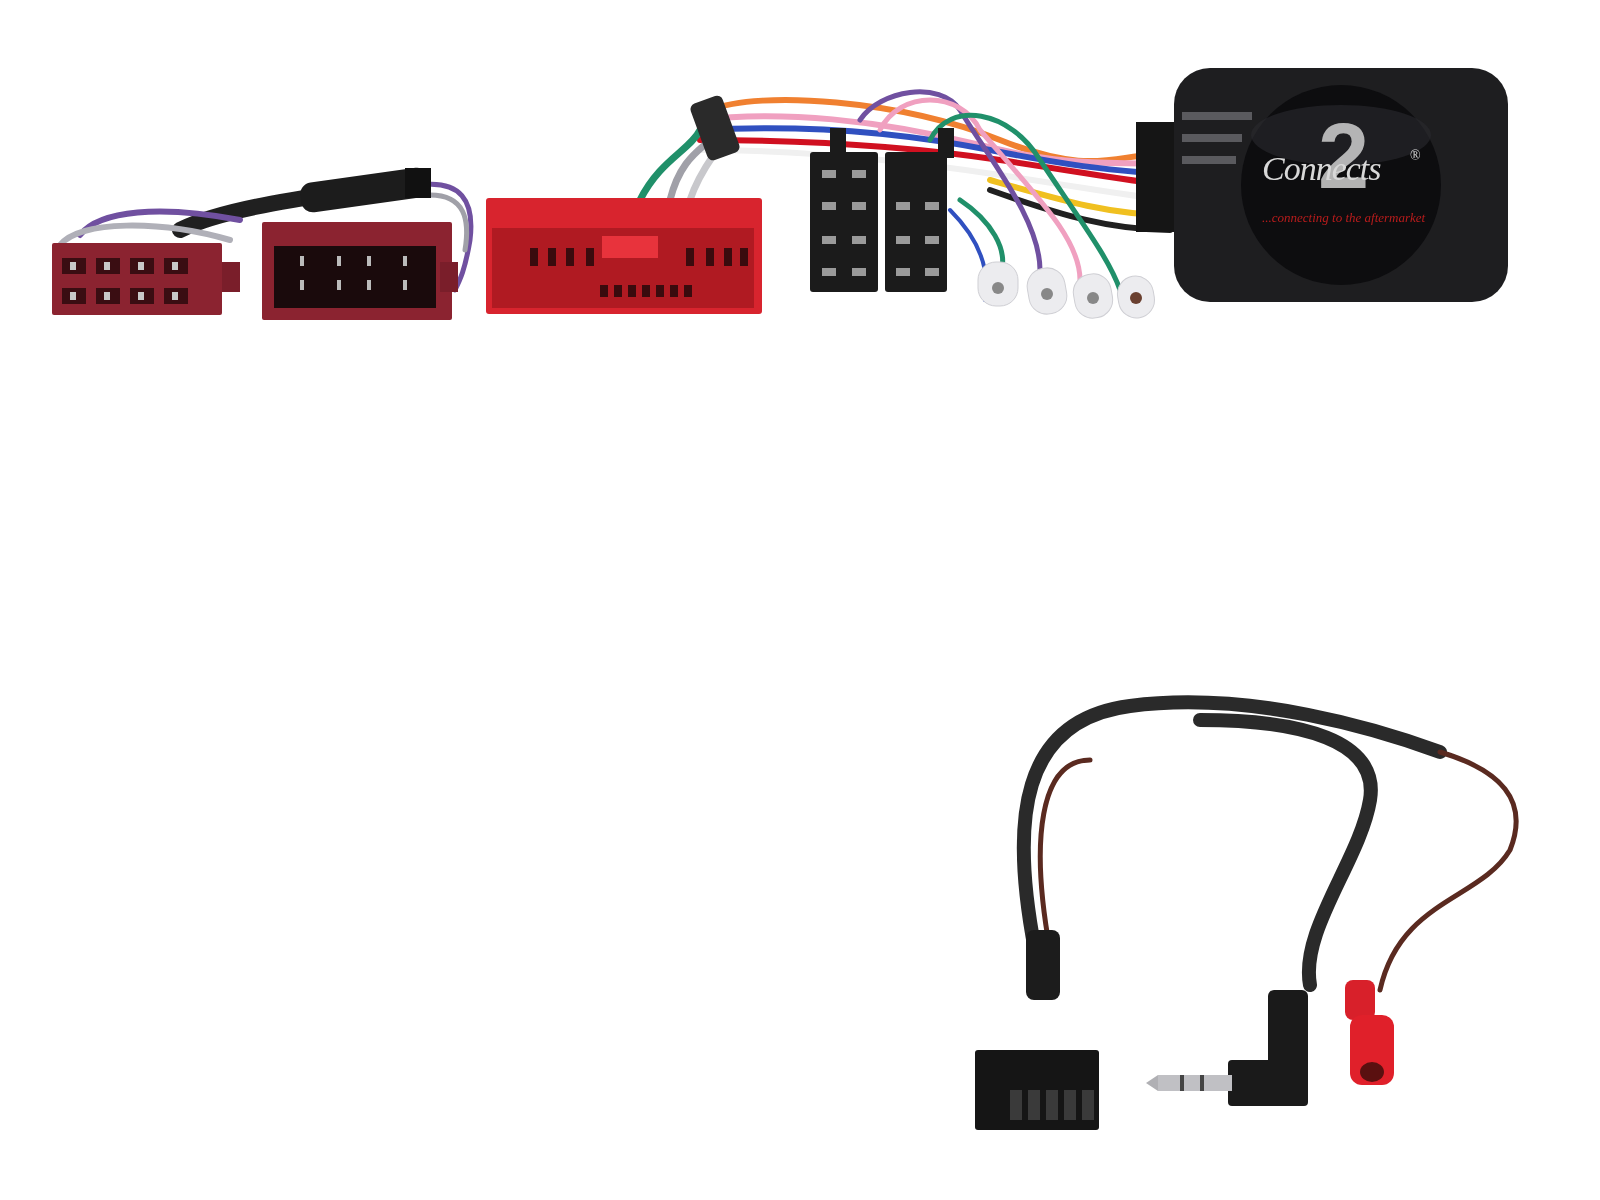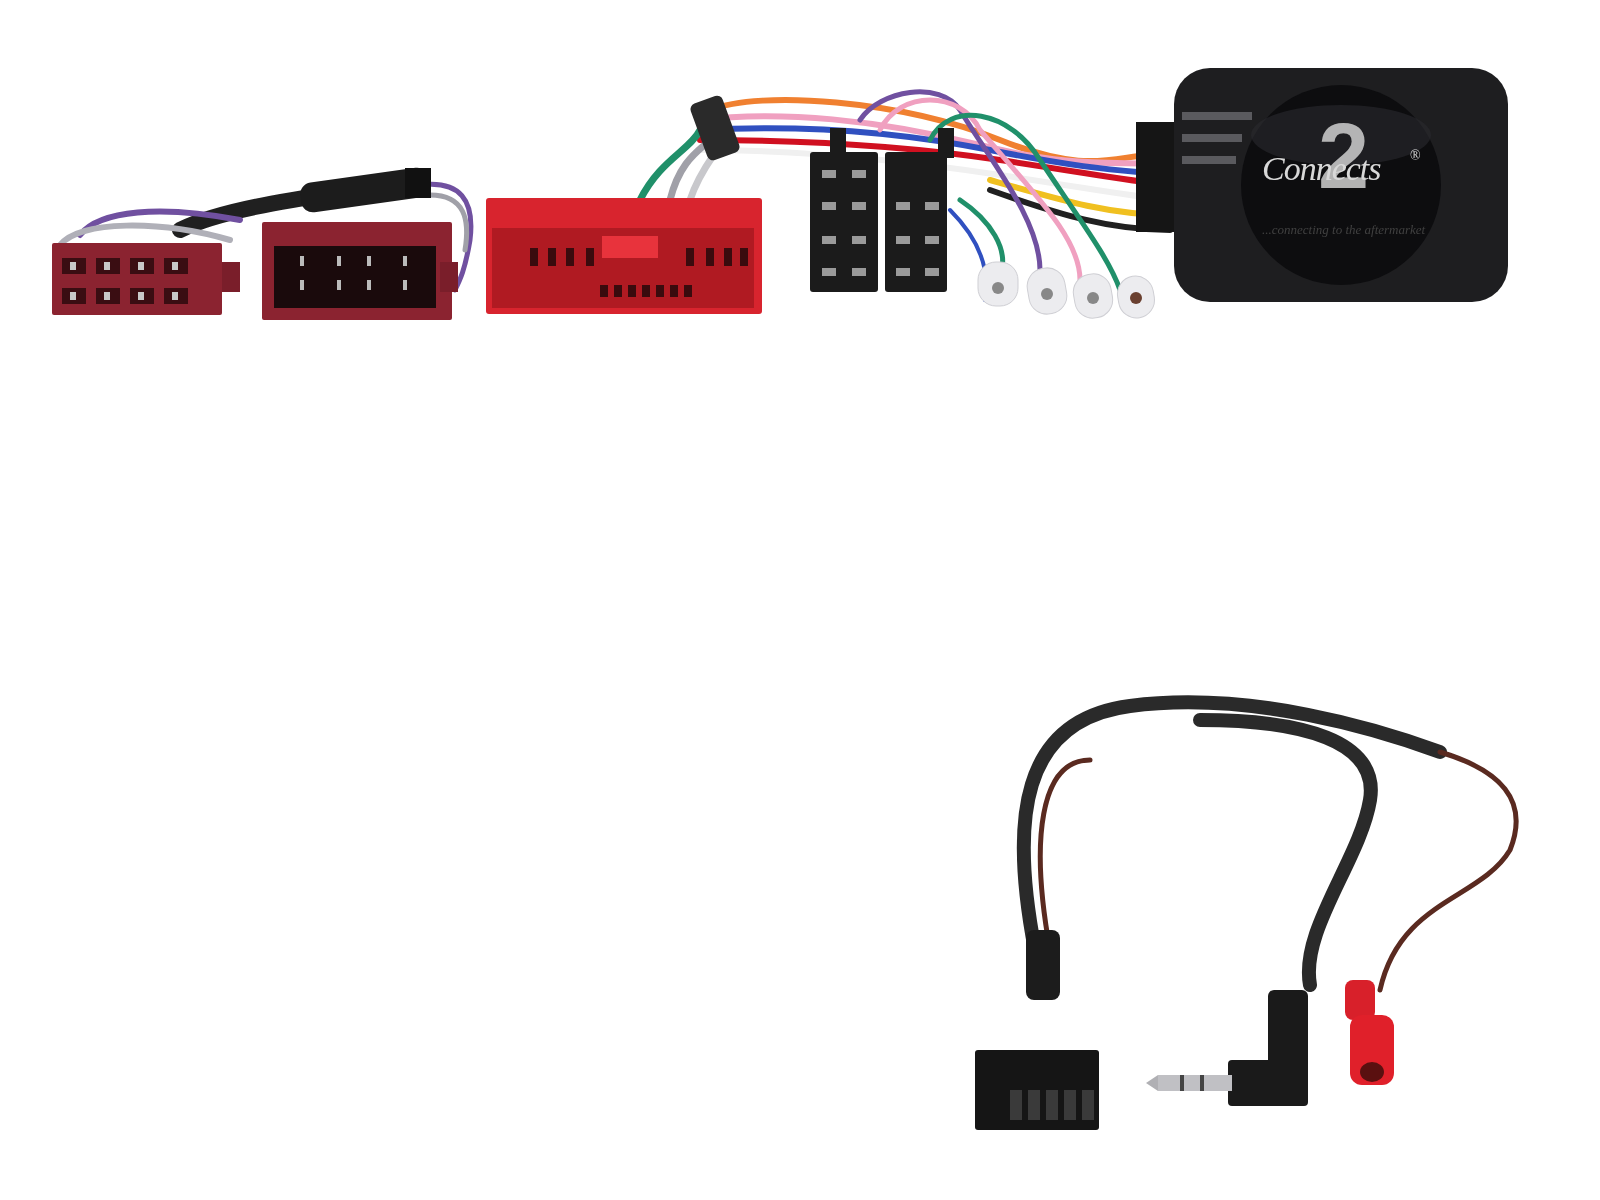--- a/index.html
+++ b/index.html
@@ -3,21 +3,21 @@
 <meta charset="utf-8">
 <style>
   html, body { margin:0; padding:0; background:#ffffff; }
   body { width:1600px; height:1200px; position:relative; overflow:hidden; font-family:"Liberation Serif", serif; }
   .scene { position:absolute; left:0; top:0; width:1600px; height:1200px; }
   svg { position:absolute; left:0; top:0; }
   .logo-text { position:absolute; color:#d8d8d8; font-family:"Liberation Serif", serif; font-style:italic; }
   .logo-brand { left:1262px; top:150px; font-size:34px; letter-spacing:-1px; }
   .logo-two { position:absolute; left:1318px; top:104px; font-size:92px; font-weight:bold; color:#cfcfcf; font-family:"Liberation Sans", sans-serif; font-style:normal; opacity:0.85; }
   .logo-reg { left:1410px; top:148px; font-size:14px; font-style:normal; }
-  .logo-tag { left:1262px; top:210px; font-size:13px; color:#404040;margin-top:12px; }
+  .logo-tag { left:1262px; top:210px; font-size:13px; color:#b91c1c; }
 </style>
 </head>
 <body>
 
 <div class="scene">
 <svg width="1600" height="1200" viewBox="0 0 1600 1200">
 
   <g fill="none" stroke-linecap="round">
     <path d="M710 110 C760 90 900 100 1000 140 S1120 150 1170 155" stroke="#f08030" stroke-width="6"></path>
     <path d="M700 120 C780 110 880 120 980 145 S1120 160 1170 165" stroke="#f0a0c0" stroke-width="6"></path>

